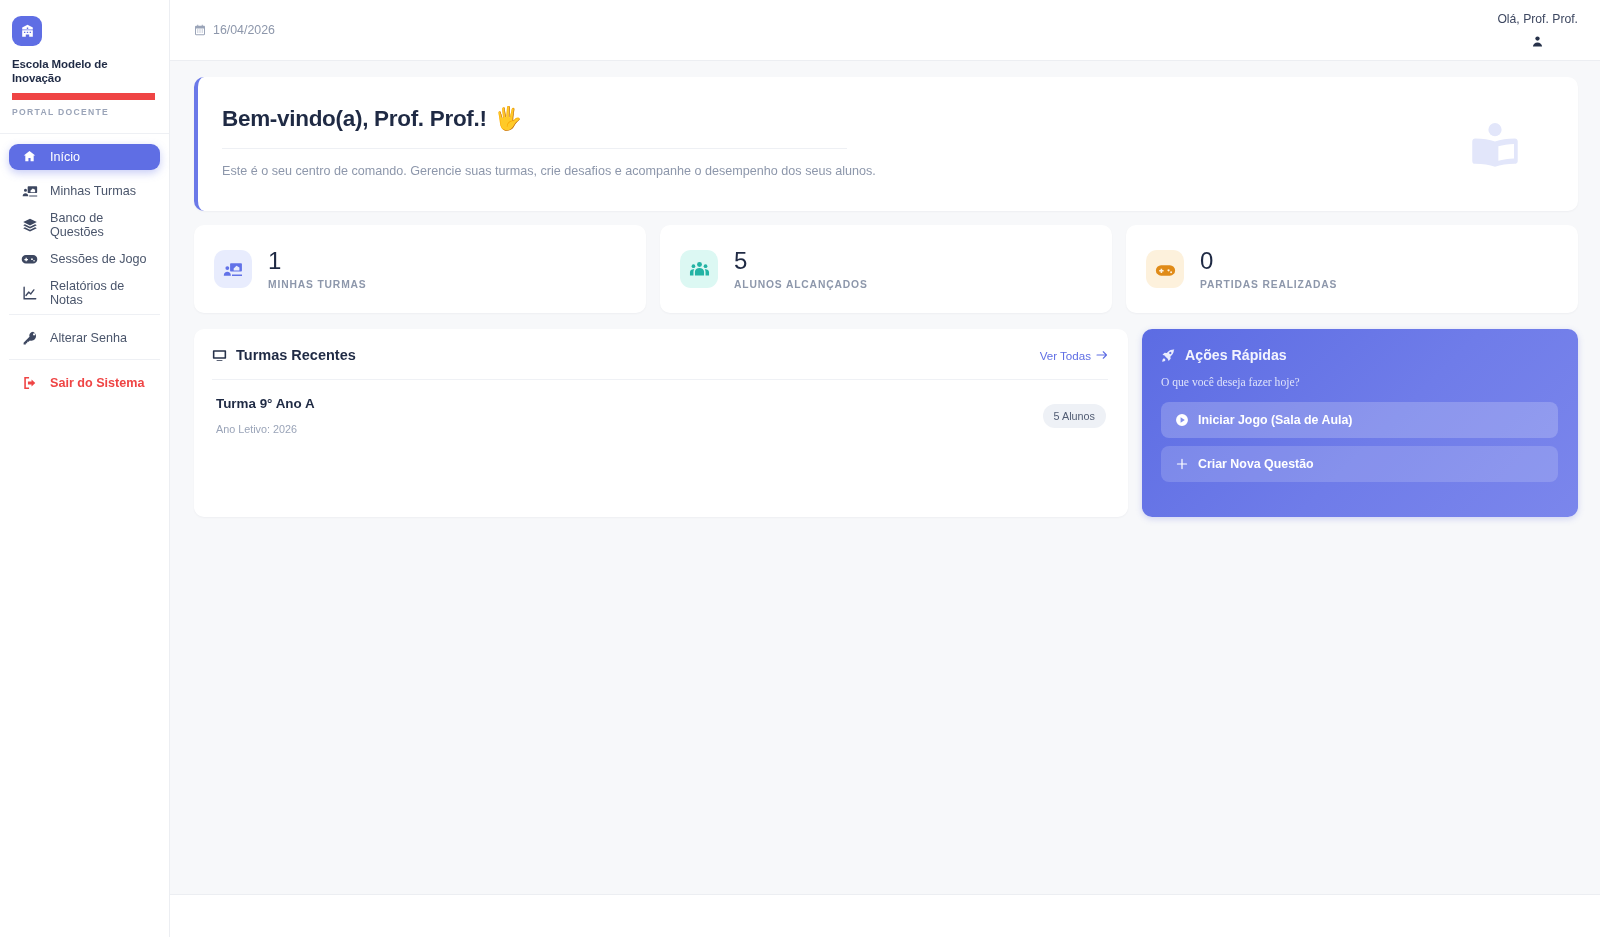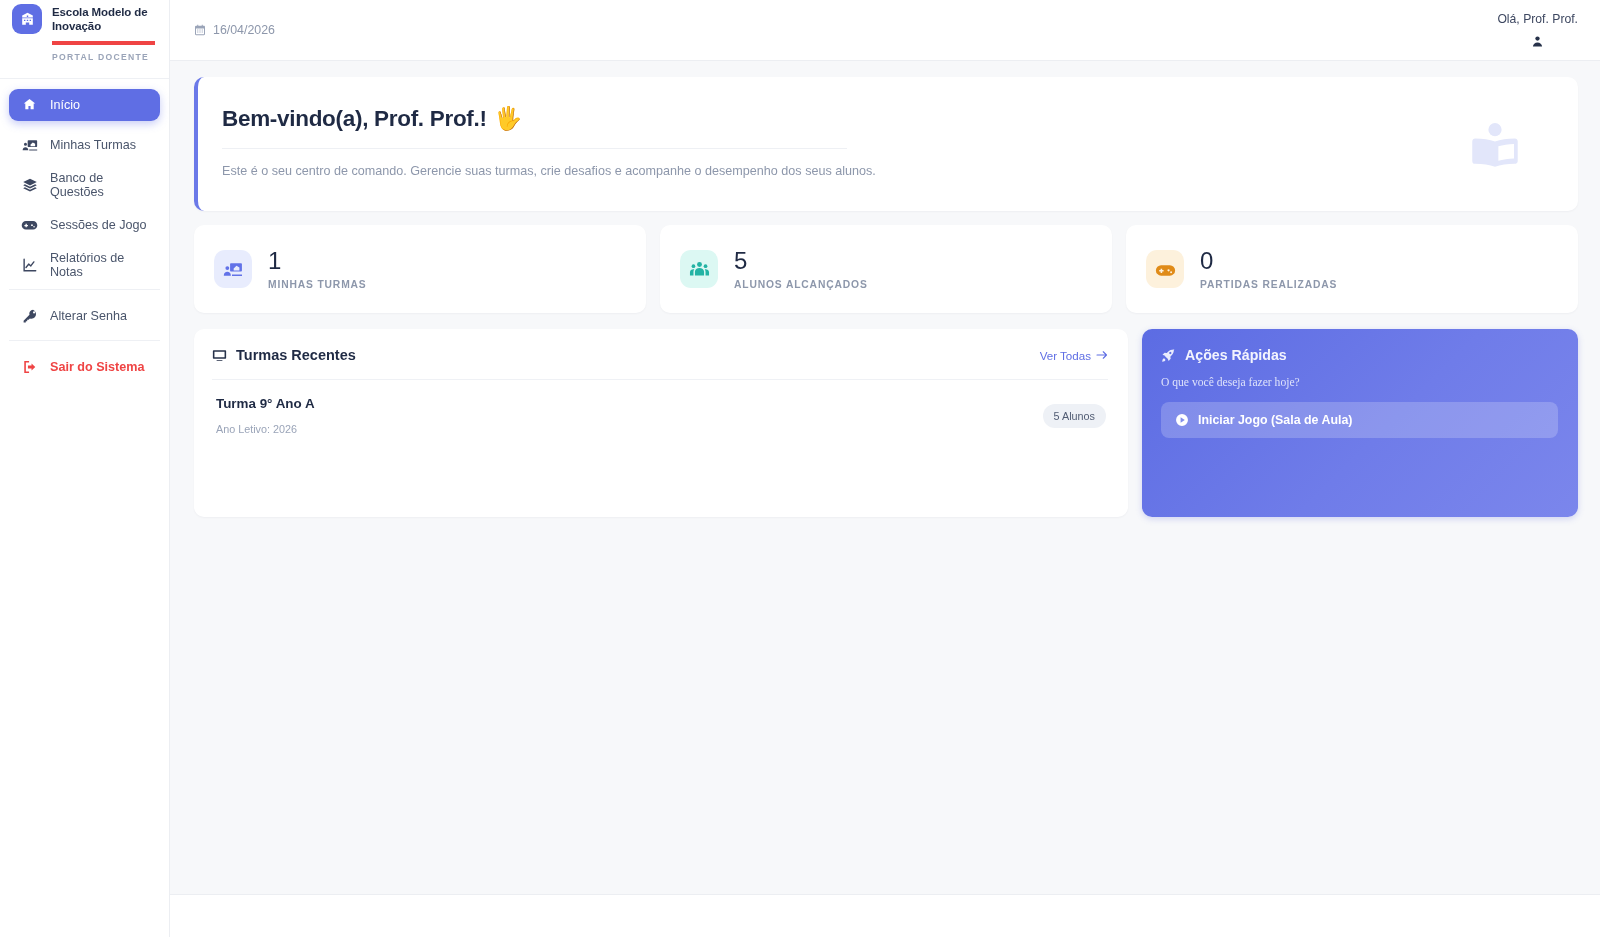--- a/index.html
+++ b/index.html
@@ -13,44 +13,45 @@
 
   
   .sidebar {
     width: 170px; flex: 0 0 170px; height: 937px;
     background: #ffffff;
     border-right: 1px solid #eceef2;
     display: flex; flex-direction: column;
   }
   .brand {
     display: flex; align-items: flex-start; gap: 10px;
-    padding: 4px 14px 16px 12px;
+    padding: 16px 14px 16px 12px;
+    flex-direction: column;
   }
   .brand-logo {
     width: 30px; height: 30px; flex: 0 0 30px;
     background: #5f6ee4; border-radius: 9px;
     display: flex; align-items: center; justify-content: center;
   }
   .brand-txt { padding-top: 1px; min-width: 0; }
   .brand-name {
     font-size: 11.5px; font-weight: 700; color: #1f2a44;
     line-height: 1.25; letter-spacing: -0.1px;
   }
   .brand-sub {
     margin-top: 7px; padding-top: 7px;
-    border-top: 4px solid #ef4444;
+    border-top: 7px solid #ef4444;
     font-size: 8.6px; font-weight: 700; letter-spacing: 1.3px;
     color: #9aa4b8;
   }
   .side-div { height: 1px; background: #eef0f4; margin: 0; }
 
   .nav { padding: 10px 9px 0 9px; }
   .nav-item {
     display: flex; align-items: center; gap: 12px;
-    height: 32px; padding: 0 12px; margin-bottom: 8px;
+    height: 26px; padding: 0 12px; margin-bottom: 8px;
     border-radius: 9px; cursor: pointer;
     color: #4a556b; font-size: 12.6px; font-weight: 500;
     text-decoration: none;
   }
   .nav-item .ic { width: 17px; height: 17px; flex: 0 0 17px;
     display: flex; align-items: center; justify-content: center; color: #3d4760; }
   .nav-item.active { background: #5f6ee4; color: #ffffff; box-shadow: 0 3px 8px rgba(95,110,228,.35); }
   .nav-item.active .ic { color: #ffffff; }
   .nav-item.danger { color: #ef4444; font-weight: 600; }
   .nav-item.danger .ic { color: #ef4444; }
@@ -361,19 +362,27 @@
 
           <button class="qa-btn">
             <span>
               <svg width="14" height="14" viewBox="0 0 24 24" fill="#ffffff">
                 <path d="M12 1.8A10.2 10.2 0 1 0 12 22.2 10.2 10.2 0 0 0 12 1.8zM9.6 16.8V7.2l7.2 4.8-7.2 4.8z"></path>
               </svg>
             </span>
             <span>Iniciar Jogo (Sala de Aula)</span>
           </button>
 
+          <button class="qa-btn second">
+            <span>
+              <svg width="14" height="14" viewBox="0 0 24 24" fill="none" stroke="#ffffff" stroke-width="2.1">
+                <path d="M12 4.2v15.6M4.2 12h15.6" stroke-linecap="round"></path>
+              </svg>
+            </span>
+            <span>Criar Nova Questão</span>
+          </button>
         </div>
       </div>
     </div>
 
     <div class="footer-bar"></div>
   </section>
 </div>
 
 </body></html>

